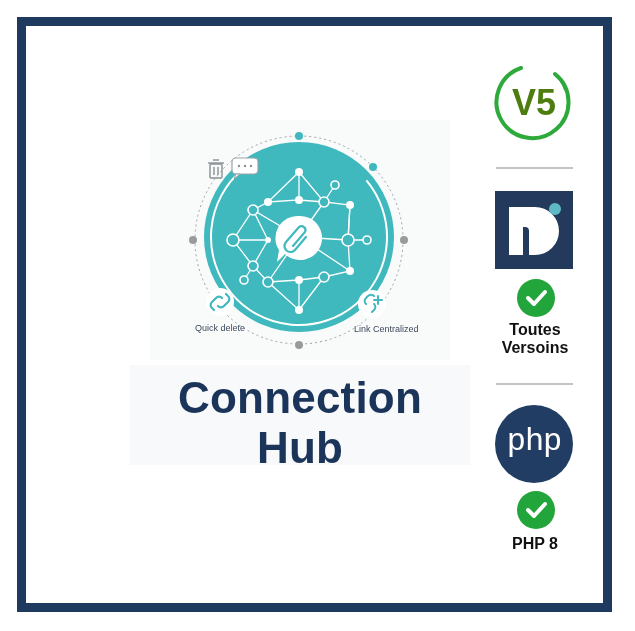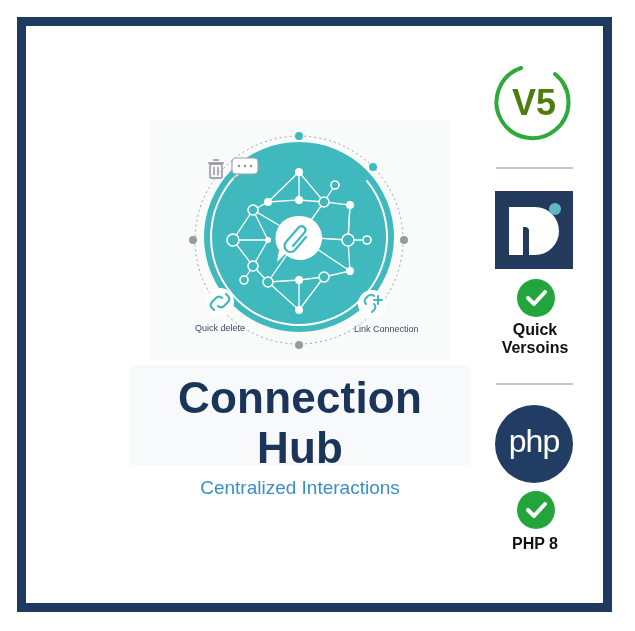--- a/index.html
+++ b/index.html
@@ -90,26 +90,25 @@
     </g>
     <circle cx="222" cy="184" r="14" fill="#ffffff"></circle>
     <g stroke="#3fb8be" stroke-width="2" fill="none" stroke-linecap="round">
       <path d="M216 184 a4 4 0 0 1 0 -6 l2 -2 a4 4 0 0 1 6 0"></path>
       <path d="M222 192 l2 -2 a4 4 0 0 0 0 -6"></path>
       <line x1="228" y1="176" x2="228" y2="184"></line>
         <line x1="224" y1="180" x2="232" y2="180"></line>
     </g>
   </svg>
   <span class="hero-label" style="left:45px; top:203px;">Quick delete</span>
-  <span class="hero-label" style="left:204px; top:204px;">Link Connection</span>
+  <span class="hero-label" style="left:204px; top:204px;">Link Centralized</span>
 </div>
 
 <div class="title-block">
   <div class="title">Connection Hub</div>
-  <div class="subtitle">Centralized Interactions</div>
 </div>
 
 <div style="position:absolute; left:493px; top:62px; width:82px; height:82px;">
   <svg width="82" height="82" viewBox="0 0 82 82">
     <path d="M28 6 A36 36 0 1 0 62 12" fill="none" stroke="#2eaa3c" stroke-width="4" stroke-linecap="round"></path>
     <path d="M66 16 A36 36 0 0 1 72 28" fill="none" stroke="#2eaa3c" stroke-width="2"></path>
   </svg>
   <span style="position:absolute; left:0; top:20px; width:82px; text-align:center; font-weight:bold; font-size:36px; color:#4d7c0f;">V5</span>
 </div>
 
@@ -121,28 +120,28 @@
     <circle cx="60" cy="18" r="6" fill="#5fb9c4"></circle>
   </svg>
 </div>
 
 <div class="check" style="left:517px; top:279px;">
   <svg width="38" height="38" viewBox="0 0 38 38">
       <path d="M11 19 l6 6 l11 -12" fill="none" stroke="#fff" stroke-width="4" stroke-linecap="round" stroke-linejoin="round"></path>
     </svg>
 </div>
 <div class="label" style="left:490px; top:321px; width:90px;">
-  <div>Quick</div>
+  <div>Toutes</div>
   <div style="margin-top:0;">Versoins</div>
 </div>
 
 <div class="divider" style="top:383px;"></div>
 
 <div style="position:absolute; left:495px; top:405px; width:78px; height:78px; border-radius:50%; background:#213d63; text-align:center;">
-  <span style="display:inline-block; margin-top:18px; font-size:32px; color:#ffffff; font-family:Liberation Sans, sans-serif; letter-spacing:-1px;">php</span>
+  <span style="display:inline-block; margin-top:18px; font-size:32px; color:#ffffff; font-family:Liberation Mono, monospace; letter-spacing:-1px;">php</span>
 </div>
 
 <div class="check" style="left:517px; top:491px;">
   <svg width="38" height="38" viewBox="0 0 38 38">
       <path d="M11 19 l6 6 l11 -12" fill="none" stroke="#fff" stroke-width="4" stroke-linecap="round" stroke-linejoin="round"></path>
     </svg>
 </div>
 <div class="label" style="left:490px; top:535px; width:90px;">PHP 8</div>
 
 </body></html>

